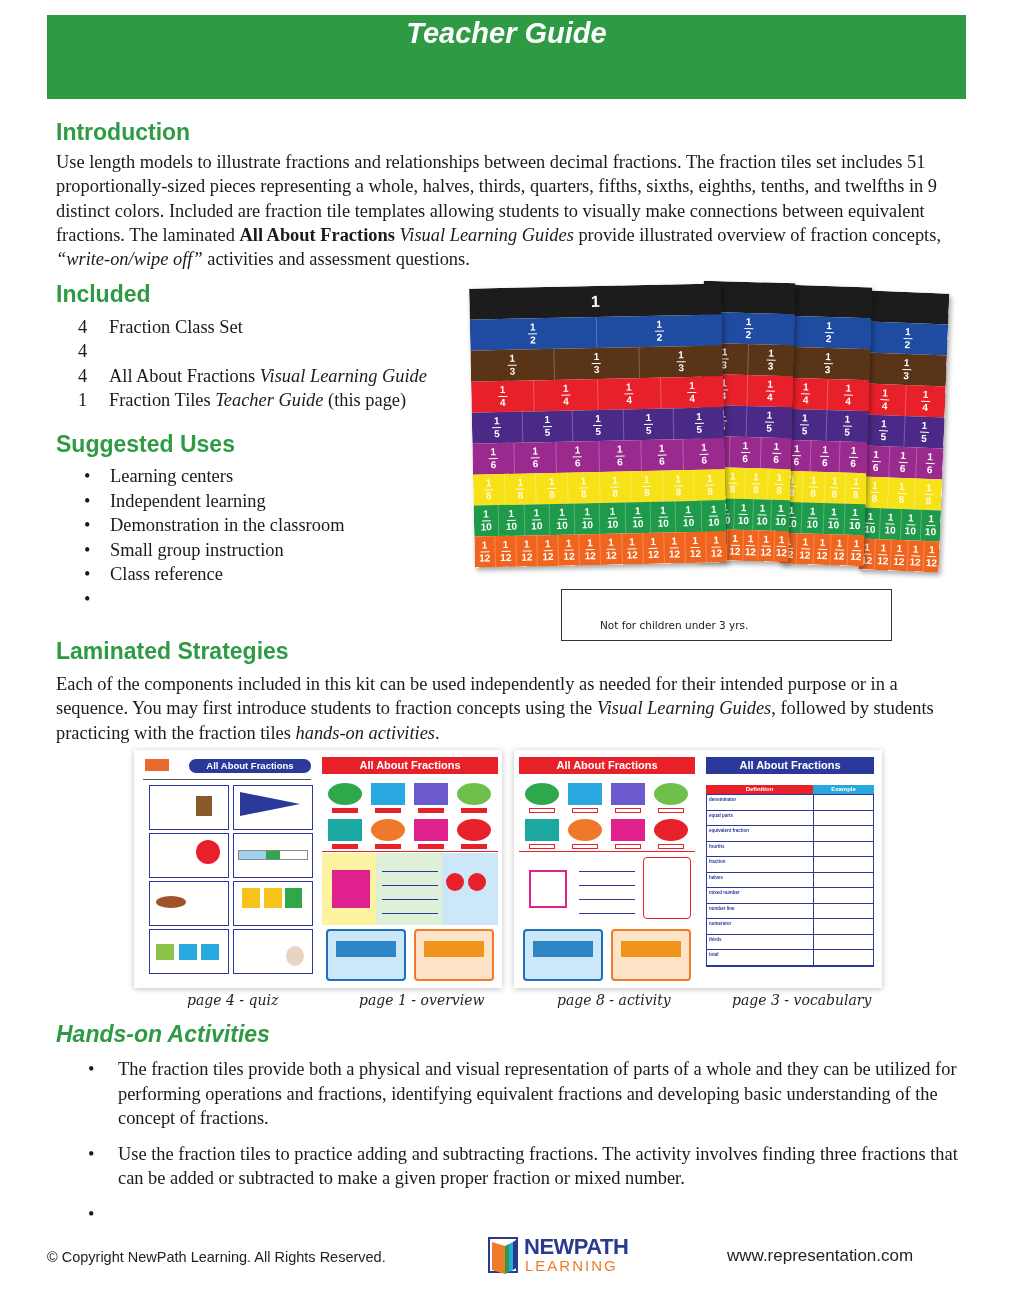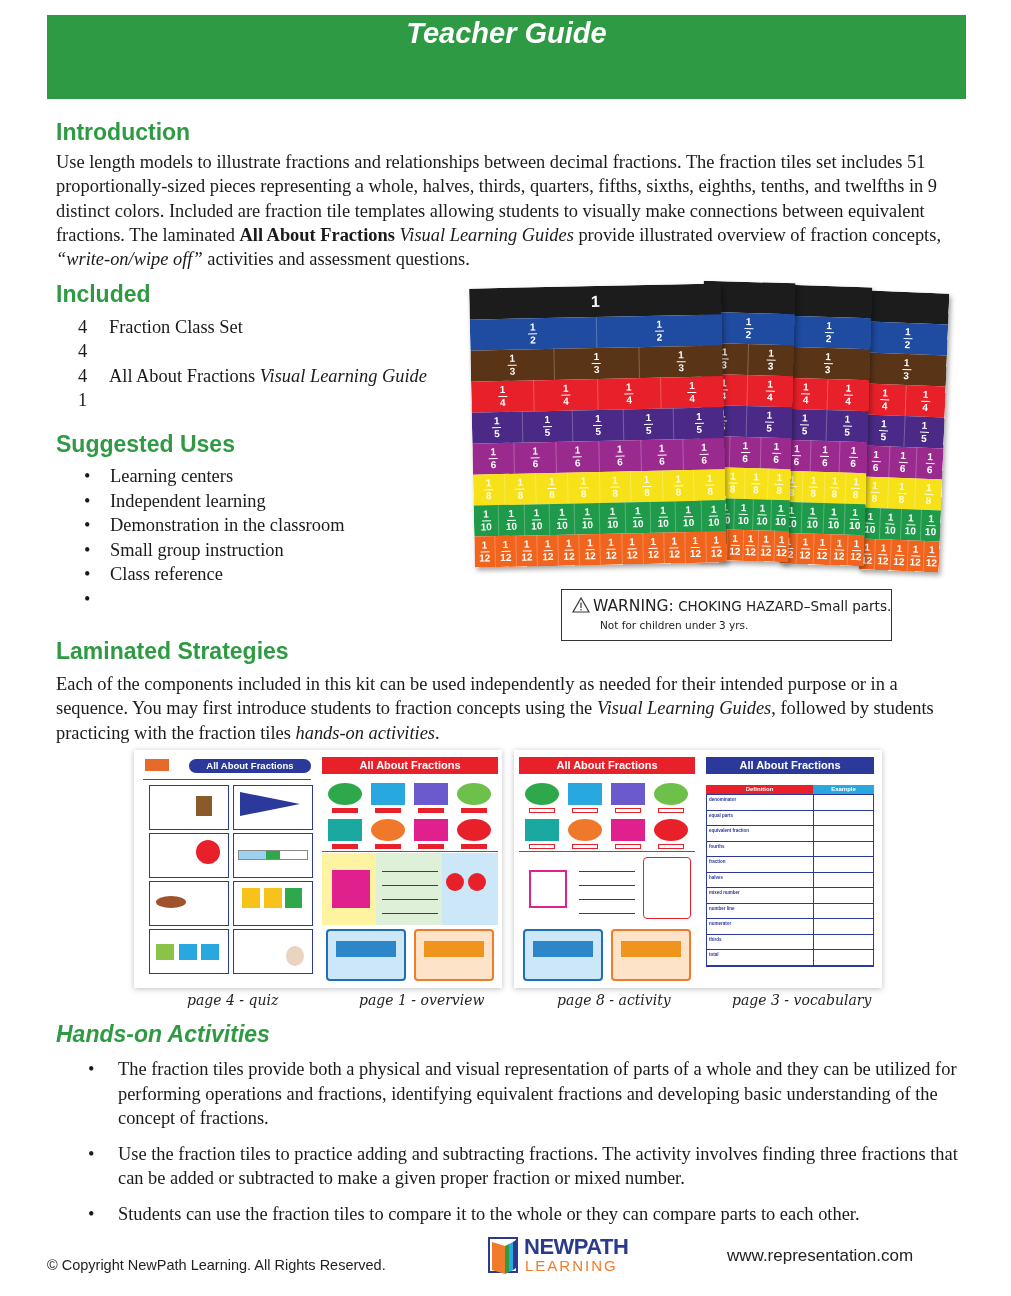--- a/index.html
+++ b/index.html
@@ -41,21 +41,21 @@
   .gpage { position: absolute; top: 5px; width: 176px; height: 228px; overflow: hidden; }
   .gcap { position: absolute; top: 992px; font-size: 14px; font-style: italic; font-family: "DejaVu Serif", serif; color: #222; }
 
   .hbar { position: absolute; color: #fff; font-family: "Liberation Sans", sans-serif; font-weight: bold; font-size: 9.5px; text-align: center; line-height: 14px; }
   .box { position: absolute; }
 
   .acts { position: absolute; left: 88px; top: 1057px; width: 880px; font-size: 18.4px; line-height: 24.5px; }
   .acts .row { display: flex; margin-bottom: 11px; }
   .acts .bul { width: 30px; flex: none; }
 
-  .footer-left { position: absolute; left: 47px; top: 1249px; font-family: "Liberation Sans", sans-serif; font-size: 14.5px; color: #222; margin-top: 8px; }
+  .footer-left { position: absolute; left: 47px; top: 1249px; font-family: "Liberation Sans", sans-serif; font-size: 14.5px; color: #222; }
   .footer-right { position: absolute; left: 727px; top: 1246px; font-family: "Liberation Sans", sans-serif; font-size: 17px; color: #222; }
   .logo { position: absolute; left: 487px; top: 1234px; width: 190px; height: 42px; }
   .logo .l1 { position: absolute; left: 37px; top: 0px; font-family: "Liberation Sans", sans-serif; font-size: 22px; color: #2b3a8c; font-weight: bold; letter-spacing: -0.5px; }
   .logo .l2 { position: absolute; left: 38px; top: 23px; font-family: "Liberation Sans", sans-serif; font-size: 15px; color: #f07b2a; letter-spacing: 2px; }
 </style>
 </head>
 <body>
 
 <div class="banner">
   <div class="t2">Teacher Guide</div>
@@ -74,20 +74,21 @@
     </div>
   <div class="row">
       <span class="qty">4</span>
     </div>
   <div class="row">
       <span class="qty">4</span>
       <span><span>All About Fractions </span><i>Visual Learning Guide</i></span>
     </div>
   <div class="row">
       <span class="qty">1</span>
+      <span><span>Fraction Tiles </span><i>Teacher Guide</i><span> (this page)</span></span>
     </div>
 </div>
 
 <div class="h2" style="top:431px;">Suggested Uses</div>
 <div class="uses" id="uses-list">
     <div class="row">
       <span class="bul">•</span>
       <span>Learning centers</span>
     </div>
     <div class="row">
@@ -1018,27 +1019,20 @@
             <span>1</span>
             <span class="bar"></span>
             <span>12</span>
           </span>
         </div>
       </div>
     </div>
   </div>
 
 <div class="warning">
-  <div class="w1">
-    <svg width="18" height="16" viewBox="0 0 18 16" style="vertical-align:-2px; margin-right:3px;">
-        <path d="M9 1 L17 15 L1 15 Z" fill="none" stroke="#333" stroke-width="1.2"></path>
-        <rect x="8.4" y="5.5" width="1.2" height="5.5" fill="#333"></rect>
-        <rect x="8.4" y="12" width="1.2" height="1.3" fill="#333"></rect>
-      </svg><span class="big">WARNING:</span><span> CHOKING HAZARD–Small parts.</span>
-  </div>
   <div class="w2">Not for children under 3 yrs.</div>
 </div>
 
 <div class="h2" style="top:638px;">Laminated Strategies</div>
 <div class="para" style="top:672px; width:912px;">
   <span>Each of the components included in this kit can be used independently as needed for their intended purpose or in a sequence. You may first introduce students to fraction concepts using the </span><i>Visual Learning Guides</i><span>, followed by students practicing with the fraction tiles </span><i>hands-on activities</i><span>.</span>
 </div>
 
 <div class="guides">
   <div class="gpanel" style="left:0; width:368px;">
@@ -1206,21 +1200,20 @@
     <div class="row">
       <span class="bul">•</span>
       <span>The fraction tiles provide both a physical and visual representation of parts of a whole and they can be utilized for performing operations and fractions, identifying equivalent fractions and developing basic understanding of the concept of fractions.</span>
     </div>
     <div class="row">
       <span class="bul">•</span>
       <span>Use the fraction tiles to practice adding and subtracting fractions. The activity involves finding three fractions that can be added or subtracted to make a given proper fraction or mixed number.</span>
     </div>
     <div class="row">
       <span class="bul">•</span>
-      <span>Students can use the fraction tiles to compare it to the whole or they can compare parts to each other.</span>
     </div>
   </div>
 
 <div class="footer-left">© Copyright NewPath Learning. All Rights Reserved.</div>
 <div class="logo">
   <svg width="34" height="42" viewBox="0 0 34 42" style="position:absolute;left:0;top:0;">
     <rect x="2" y="4" width="28" height="34" fill="none" stroke="#2b3a8c" stroke-width="2"></rect>
     <path d="M5 8 L18 12 L18 40 L5 36 Z" fill="#f07b2a"></path>
     <path d="M18 12 L22 10 L22 38 L18 40 Z" fill="#2e9a43"></path>
     <path d="M22 10 L26 8 L26 36 L22 38 Z" fill="#29a8e0"></path>

